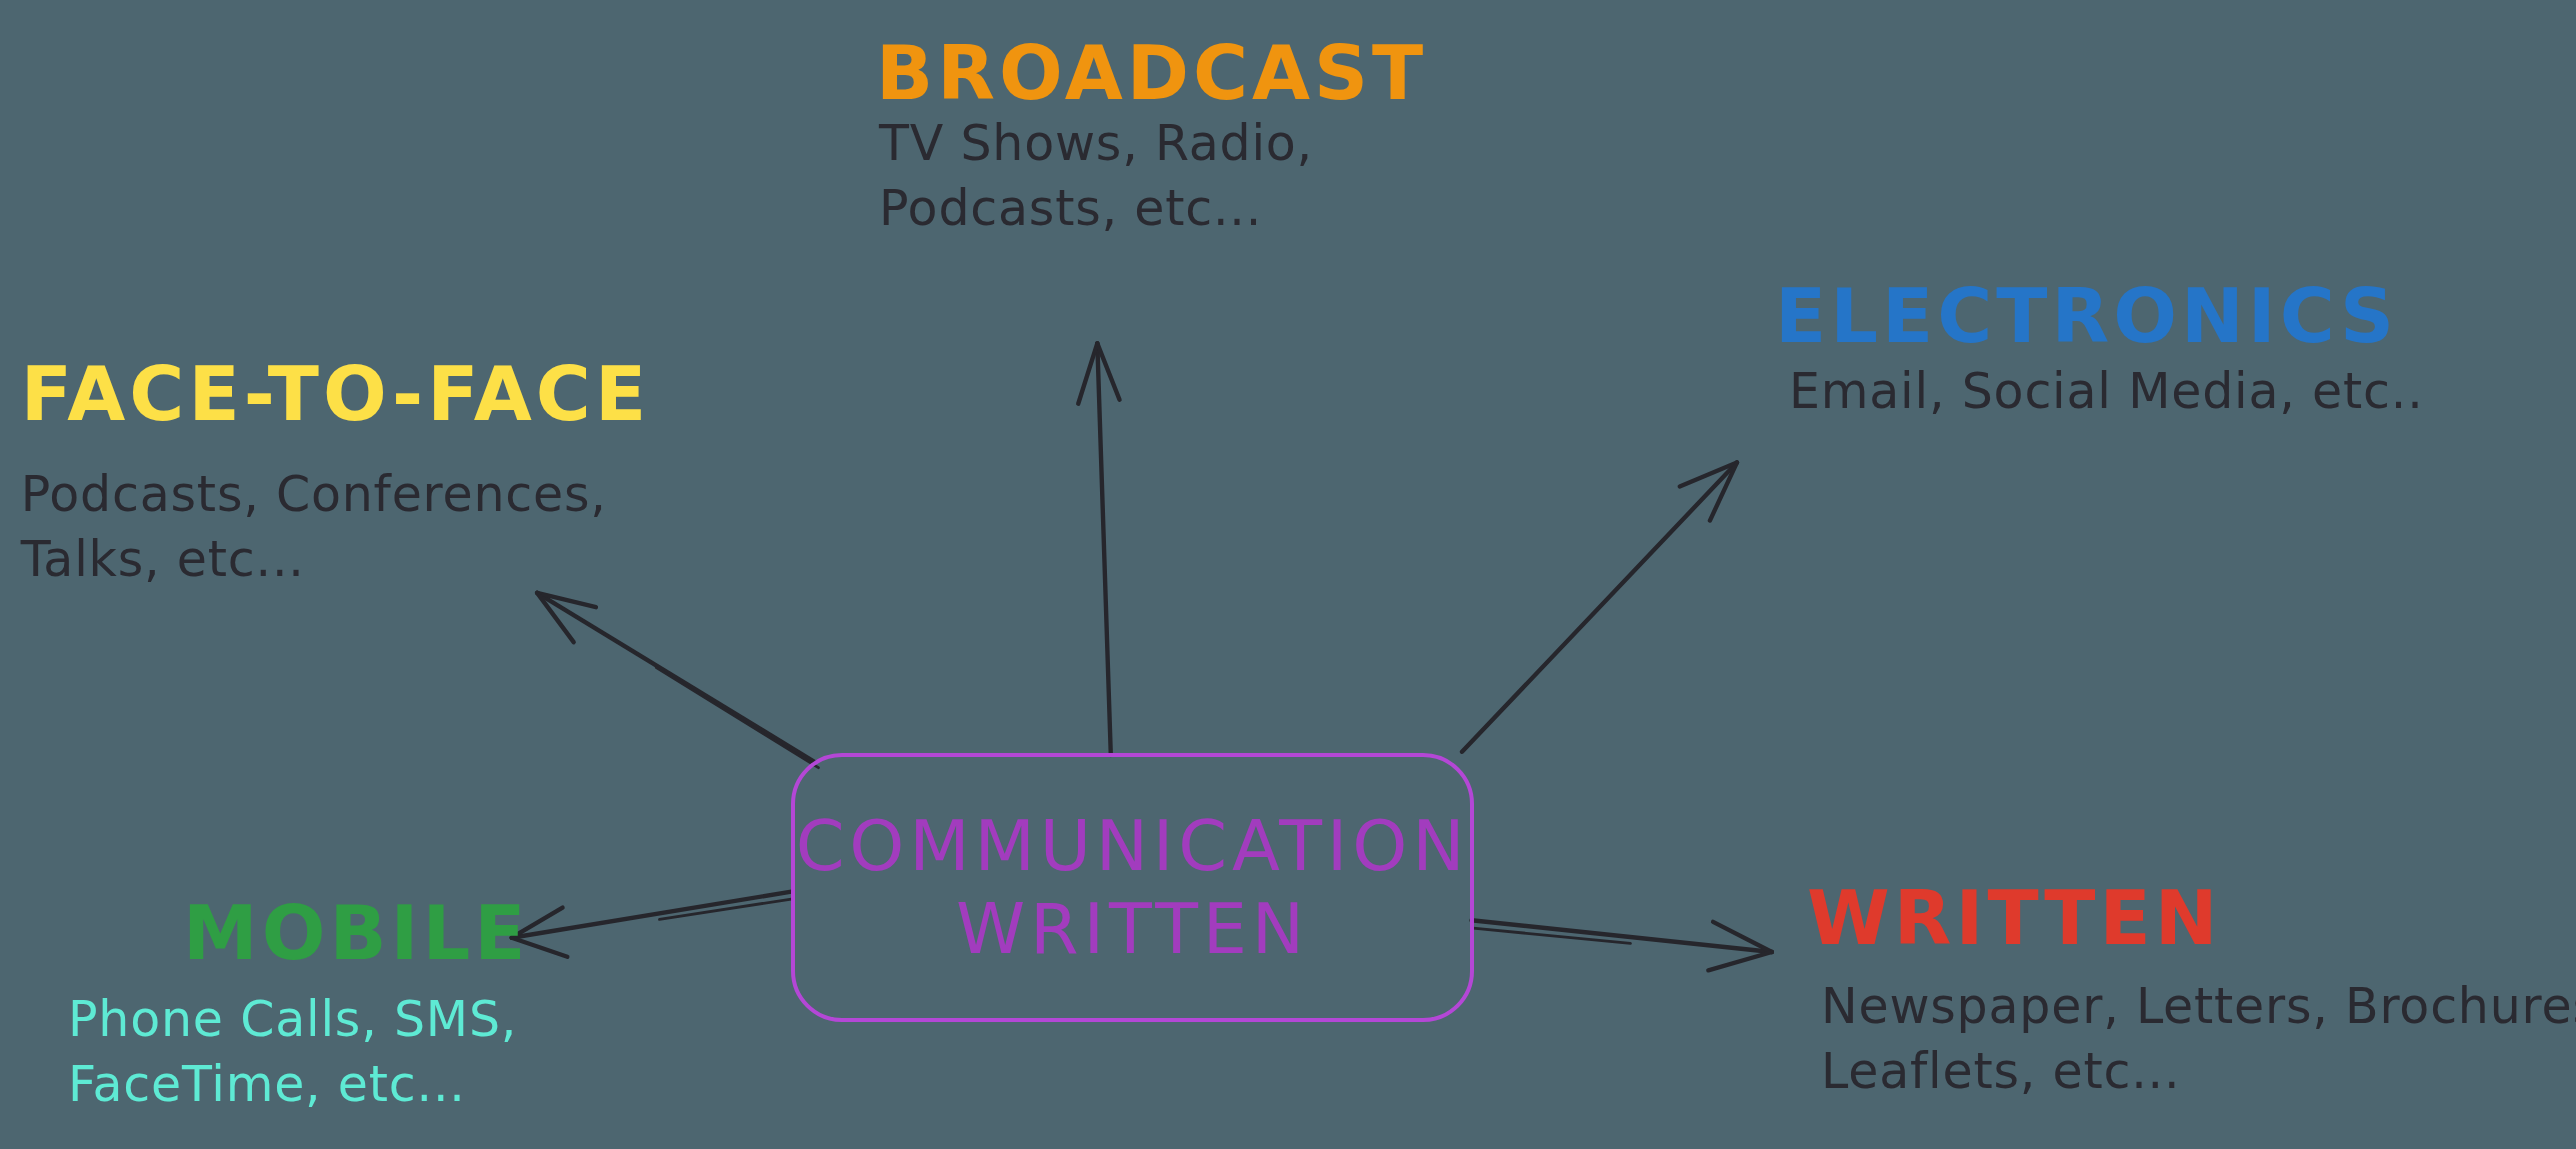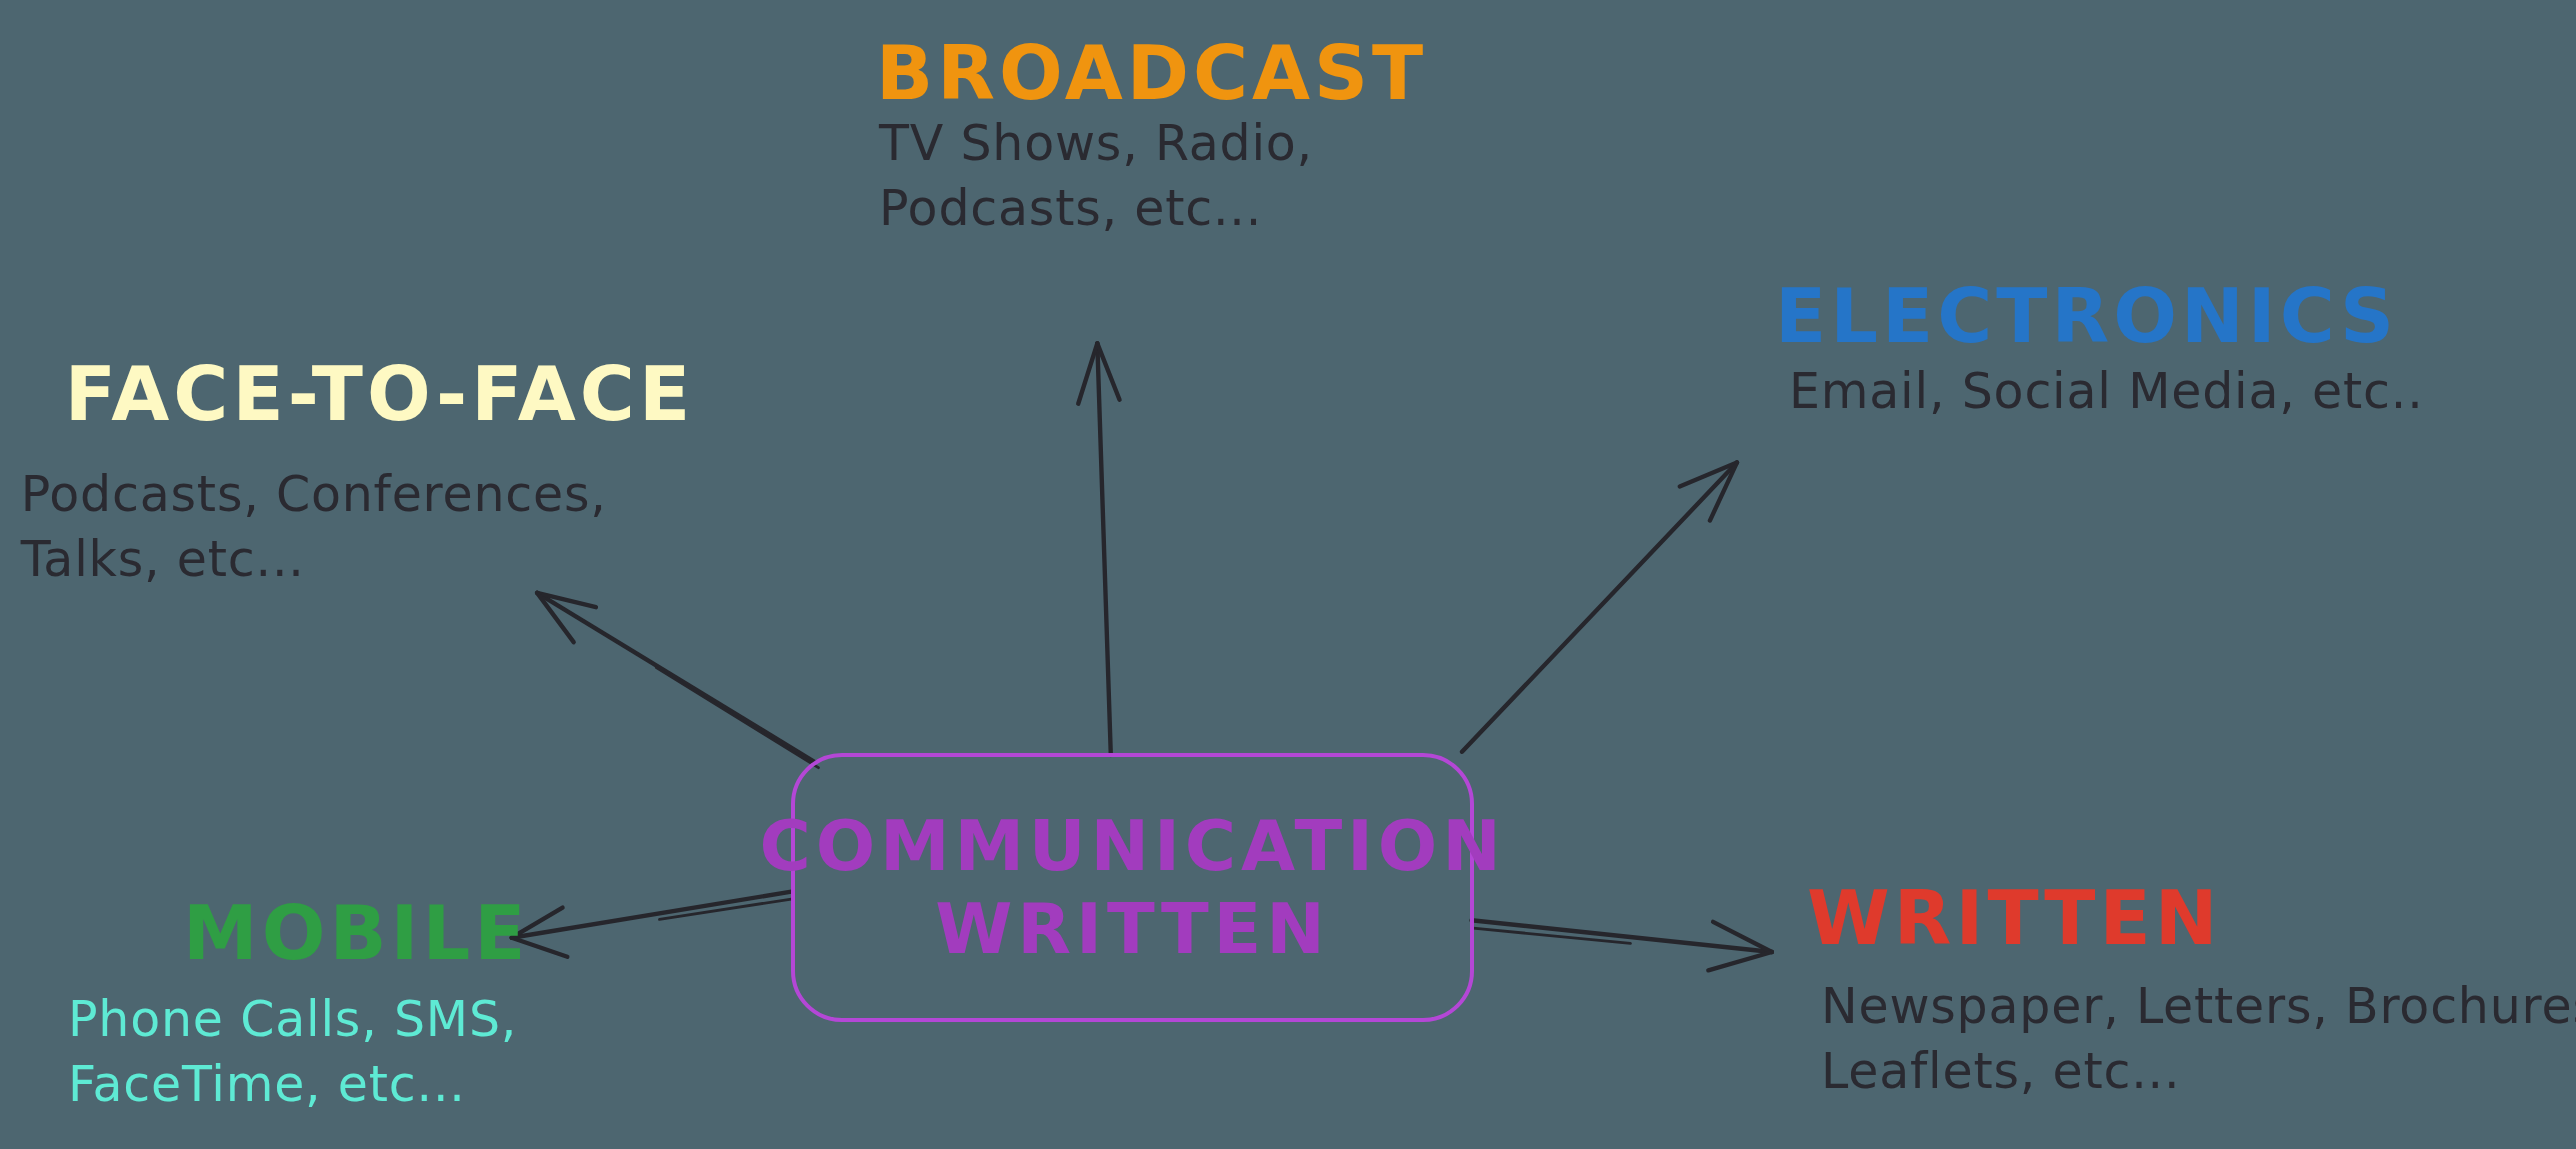--- a/index.html
+++ b/index.html
@@ -44,21 +44,21 @@
     border-radius: 51px;
     display: flex;
     flex-direction: column;
     align-items: center;
     justify-content: center;
     gap: 12.7px;
     box-sizing: border-box;
   }
   .center-line {
     font-size: 70px;
-    font-weight: 700;
+    font-weight: 400;
     letter-spacing: 4.8px;
     line-height: 1.0;
     white-space: nowrap;
   }
 </style>
 </head>
 <body>
 
 <div class="canvas" style="background: rgb(77, 102, 112);">
 
@@ -104,21 +104,21 @@
     <div class="center-line" style="color: rgb(162, 60, 190);">COMMUNICATION</div>
     <div class="center-line" style="color: rgb(162, 60, 190);">WRITTEN</div>
   </div>
 
   <div class="node-title" style="left: 876px; top: 32px; color: rgb(240, 148, 15);">BROADCAST</div>
   <div class="node-desc" style="left: 879px; top: 111px; color: rgb(42, 42, 49);">
     <div>TV Shows, Radio,</div>
     <div>Podcasts, etc...</div>
   </div>
 
-  <div class="node-title" style="left: 20.7px; top: 353px; color: #fef9c3; margin-left: 44px;">FACE-TO-FACE</div>
+  <div class="node-title" style="left: 20.7px; top: 353px; color: #fde047;">FACE-TO-FACE</div>
   <div class="node-desc" style="left: 20.7px; top: 462px; color: rgb(42, 42, 49);">
     <div>Podcasts, Conferences,</div>
     <div>Talks, etc...</div>
   </div>
 
   <div class="node-title" style="left: 1775px; top: 275px; color: rgb(37, 117, 200);">ELECTRONICS</div>
   <div class="node-desc" style="left: 1789px; top: 359px; color: rgb(42, 42, 49);">
     <div>Email, Social Media, etc..</div>
   </div>
 

